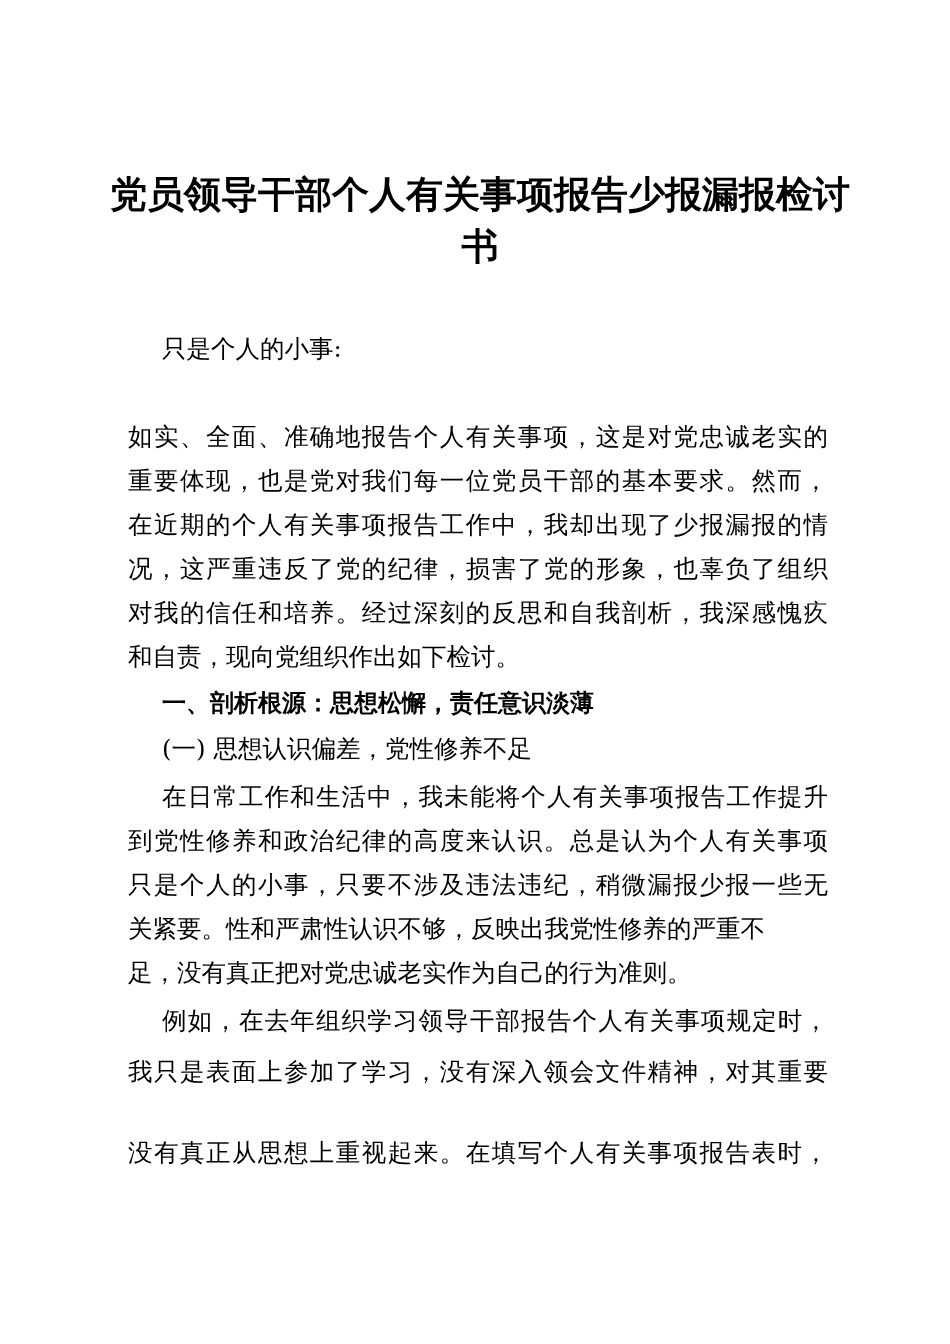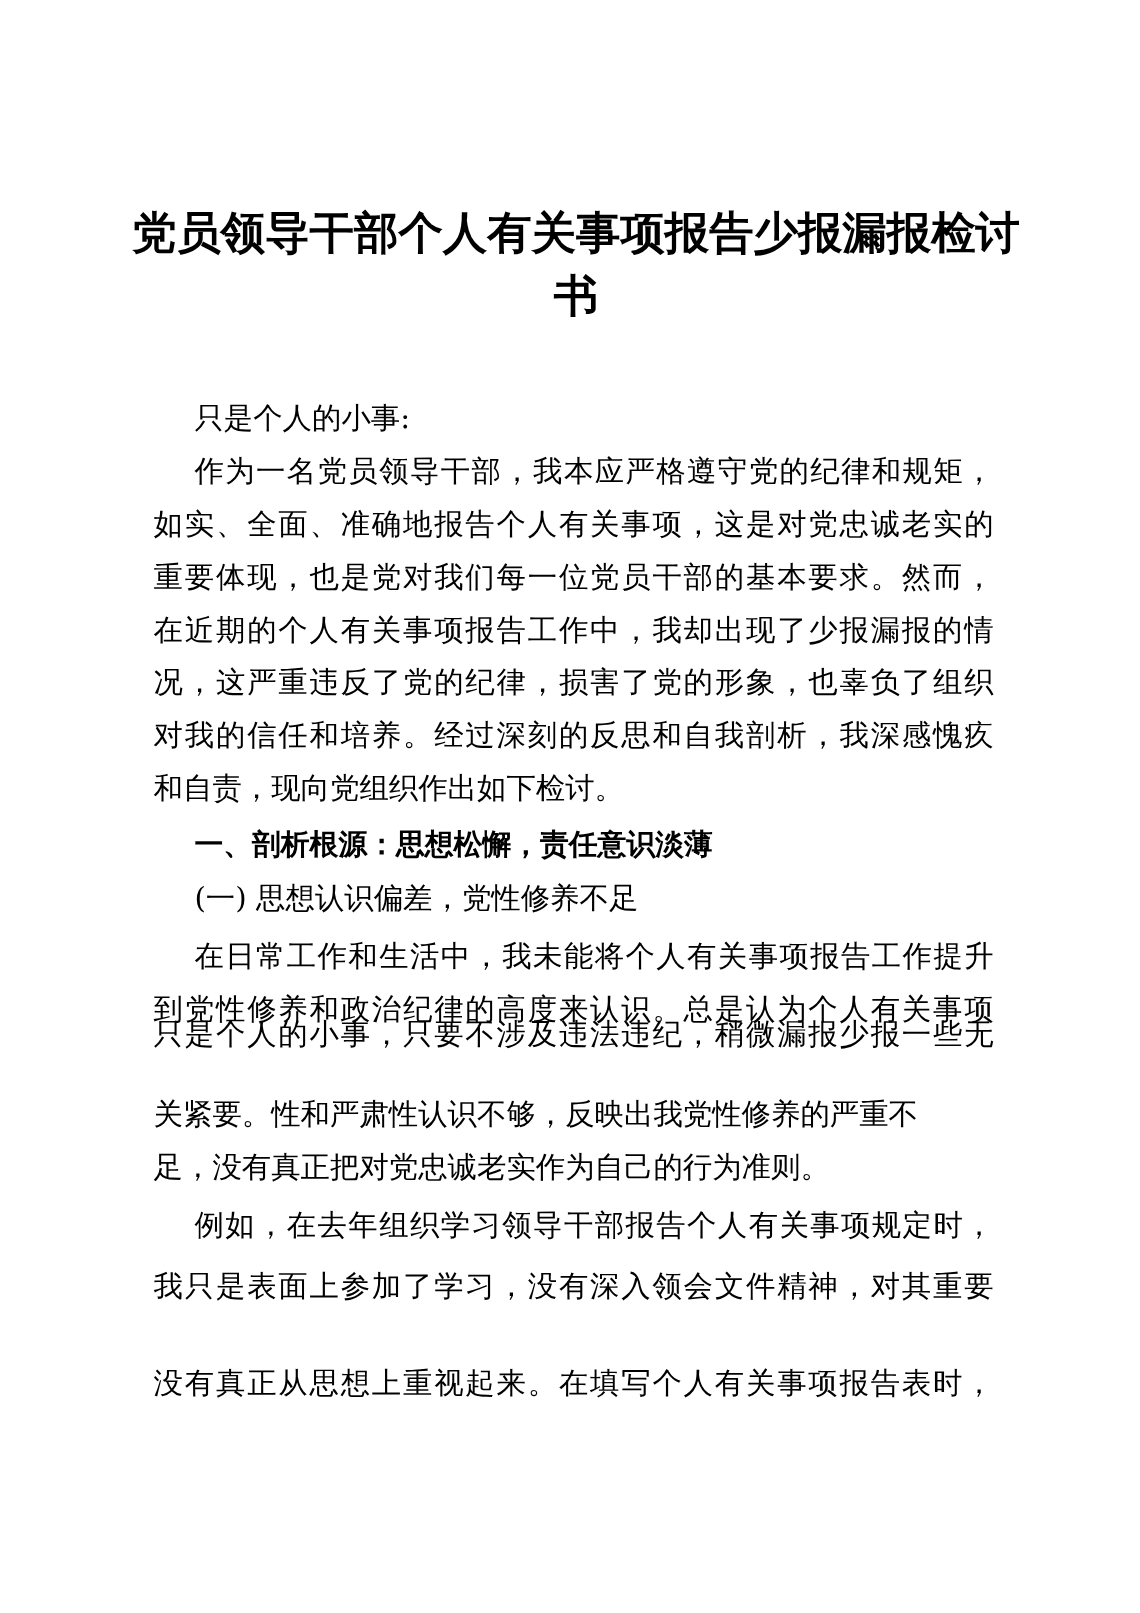--- a/index.html
+++ b/index.html
@@ -13,47 +13,46 @@
       text-align: center; font-weight: bold; font-size: 37px; line-height: 52px;
       font-family: "DejaVu Serif", serif; letter-spacing: 0px;
     }
     .line {
       position: absolute; left: 128px; width: 700px; height: 44px;
       font-size: 24.5px; line-height: 44px; white-space: nowrap;
       text-align: justify; text-align-last: justify;
     }
     .line.last { text-align-last: left; }
     .line.indent { left: 162px; width: 666px; }
-    .line.h1 { font-family: Liberation Serif, serif; font-weight: bold; font-size: 24px; text-align-last: left; }
+    .line.h1 { font-family: Liberation Mono, monospace; font-weight: bold; font-size: 24px; text-align-last: left; }
     .line.h2 { text-align-last: left; }
   </style>
 </head>
 <body>
 
 <div class="page">
   <div class="title">
     <div>党员领导干部个人有关事项报告少报漏报检讨</div>
     <div>书</div>
   </div>
 
   <div class="line indent last" style="top:327px">只是个人的小事:</div>
 
-  <div class="line indent" style="top:371px">作为一名党员领导干部，我本应严格遵守党的纪律和规矩，</div>
   <div class="line" style="top:415px">如实、全面、准确地报告个人有关事项，这是对党忠诚老实的</div>
   <div class="line" style="top:459px">重要体现，也是党对我们每一位党员干部的基本要求。然而，</div>
   <div class="line" style="top:503px">在近期的个人有关事项报告工作中，我却出现了少报漏报的情</div>
   <div class="line" style="top:591px">对我的信任和培养。经过深刻的反思和自我剖析，我深感愧疚</div>
   <div class="line" style="top:547px">况，这严重违反了党的纪律，损害了党的形象，也辜负了组织</div>
   <div class="line last" style="top:635px">和自责，现向党组织作出如下检讨。</div>
 
   <div class="line indent h1" style="top:683px">一、剖析根源：思想松懈，责任意识淡薄</div>
   <div class="line indent h2" style="top:727px">(一) 思想认识偏差，党性修养不足</div>
 
   <div class="line indent" style="top:775px">在日常工作和生活中，我未能将个人有关事项报告工作提升</div>
   <div class="line" style="top:819px">到党性修养和政治纪律的高度来认识。总是认为个人有关事项</div>
-  <div class="line" style="top:840px">只是个人的小事，只要不涉及违法违纪，稍微漏报少报一些无</div>
+  <div class="line" style="top:863px">只是个人的小事，只要不涉及违法违纪，稍微漏报少报一些无</div>
   <div class="line last" style="top:907px">关紧要。性和严肃性认识不够，反映出我党性修养的严重不</div>
   <div class="line last" style="top:951px">足，没有真正把对党忠诚老实作为自己的行为准则。</div>
 
   <div class="line indent" style="top:999px">例如，在去年组织学习领导干部报告个人有关事项规定时，</div>
   <div class="line" style="top:1050px">我只是表面上参加了学习，没有深入领会文件精神，对其重要</div>
   <div class="line" style="top:1131px">没有真正从思想上重视起来。在填写个人有关事项报告表时，</div>
 </div>
 
 </body></html>

